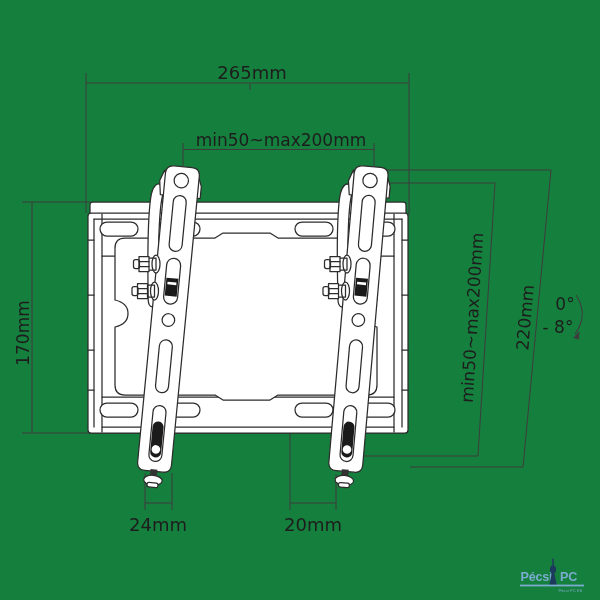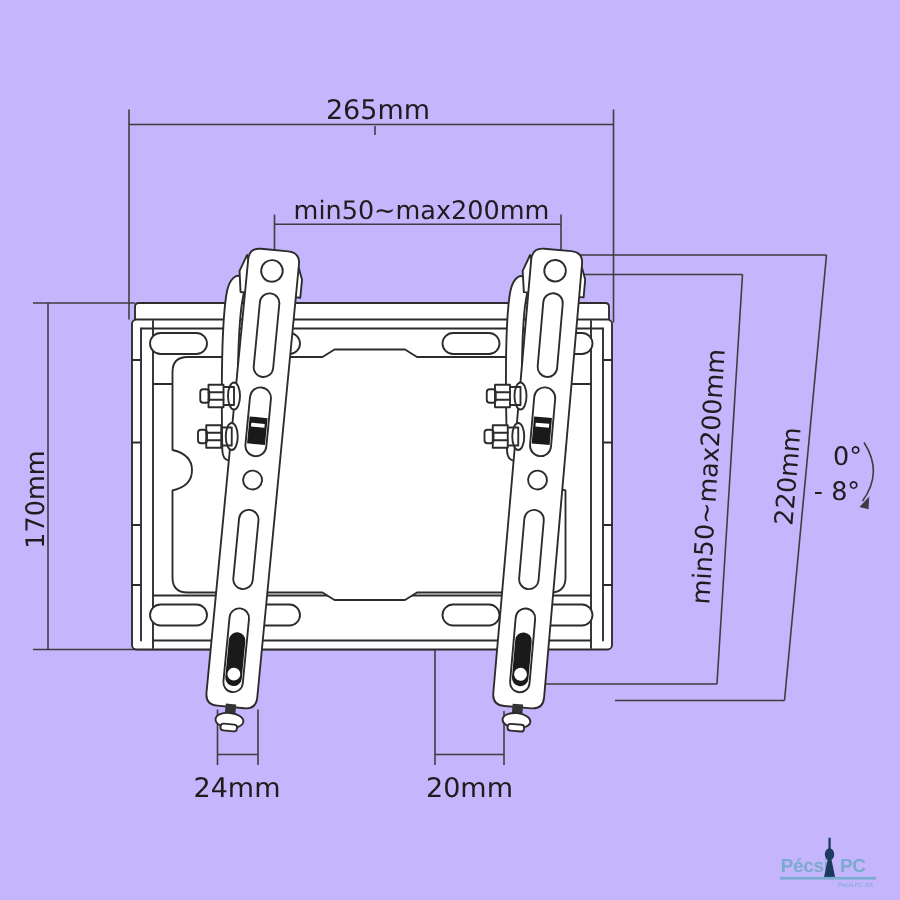--- a/index.html
+++ b/index.html
@@ -1,16 +1,16 @@
 <!DOCTYPE html>
 <html><head>
 <meta charset="utf-8">
 <style>
   html,body{margin:0;padding:0;background:#ffffff;}
-  #stage{position:relative;width:600px;height:600px;background:#c4b5fd;overflow:hidden;
+  #stage{position:relative;width:600px;height:600px;background:#15803d;overflow:hidden;
          font-family:"DejaVu Sans",sans-serif;}
   svg{display:block;}
   .draw{stroke:#2c2c2c;stroke-width:1.25;fill:none;stroke-linecap:round;stroke-linejoin:round;}
   .fw{fill:#ffffff;}
   .dim{stroke:#3d3d3d;stroke-width:1.05;fill:none;stroke-linecap:butt;}
   .dim-text{font-family:"DejaVu Sans",sans-serif;font-size:18px;fill:#1d1d1d;}
   .dim-text-sm{font-size:17px;}
   .logo-main{font-family:"Liberation Sans","DejaVu Sans",sans-serif;font-weight:bold;
              font-size:12.6px;letter-spacing:-0.2px;}
   .logo-tag{font-family:"Liberation Sans","DejaVu Sans",sans-serif;font-size:4.2px;}

